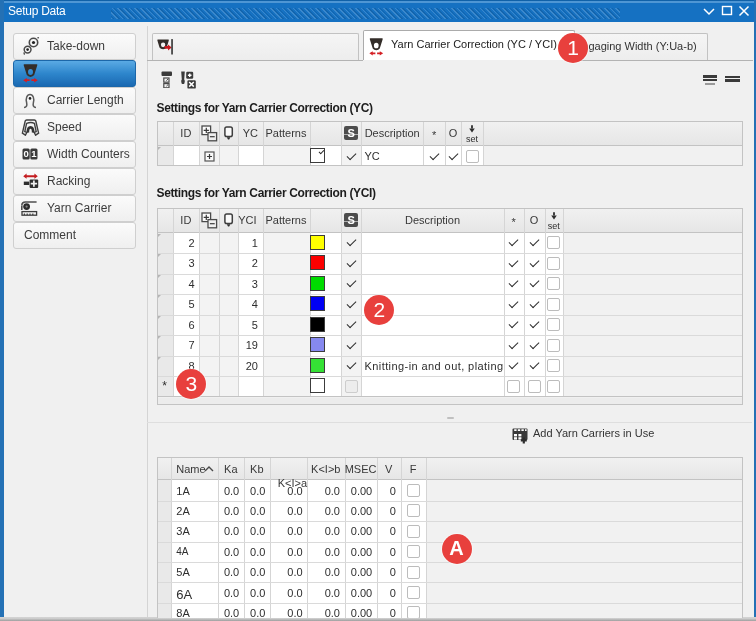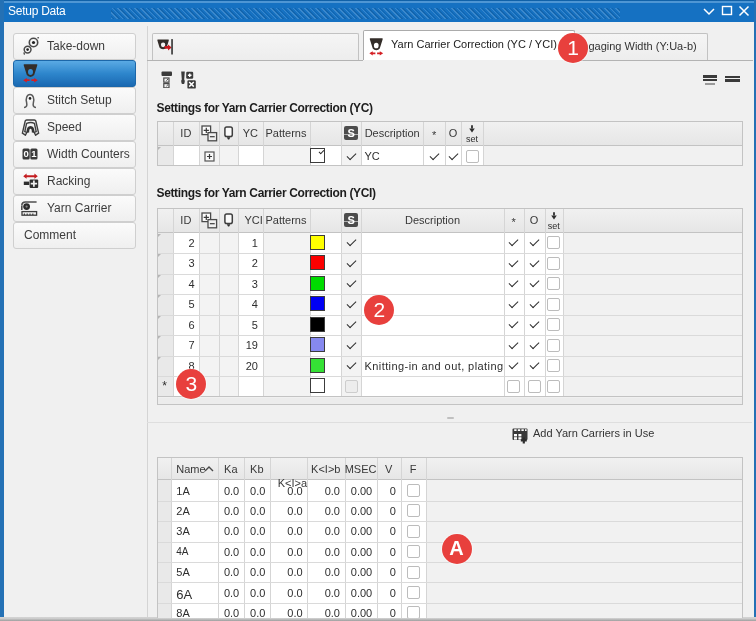--- a/index.html
+++ b/index.html
@@ -40,21 +40,21 @@
       <circle cx="5.6" cy="12.6" r="1.3" fill="#222"></circle>
       <path d="M2.4,15.4 Q1.6,16.6 2.8,17.4" stroke="#4a4a4a" stroke-width="1.3" fill="none"></path>
     </svg>
 <div class="abs" style="left:13px;top:59.5px;width:123px;height:27.6px;box-sizing:border-box;background:linear-gradient(180deg,#5aaae4 0%,#2e86cc 50%,#1a69b2 100%);border:1px solid #1c67a9;border-radius:3px"></div>
 <svg width="15" height="19" viewBox="0 0 15 19" style="position:absolute;left:22.5px;top:64.1px">
 <path fill-rule="evenodd" fill="#332d29" d="M1.3,0.3 L13.7,0.3 Q14.6,0.3 14.3,1.2 L11.2,11.1 Q9.9,12.9 7.5,12.9 Q5.1,12.9 3.8,11.1 L0.7,1.2 Q0.4,0.3 1.3,0.3 Z M7.5,5.0 Q10.0,5.0 10.0,7.9 Q10.0,10.9 7.5,10.9 Q5.0,10.9 5.0,7.9 Q5.0,5.0 7.5,5.0 Z"></path>
 <path fill="#d41f24" d="M0.2,16.2 L3.8,14.0 L3.8,15.3 L6.6,15.3 L6.6,17.1 L3.8,17.1 L3.8,18.4 Z"></path>
       <path fill="#d41f24" d="M14.8,16.2 L11.2,14.0 L11.2,15.3 L8.4,15.3 L8.4,17.1 L11.2,17.1 L11.2,18.4 Z"></path>
     </svg>
 <div class="abs" style="left:13px;top:86.5px;width:123px;height:27.6px;box-sizing:border-box;background:linear-gradient(180deg,#fbfbfb,#efefef);border:1px solid #cfcfcf;border-radius:3px"></div>
-<div class="abs" style="left:47px;top:86.5px;height:27.6px;line-height:27.6px;font-size:12px;color:#3c3c3c">Stitch Setup</div>
+<div class="abs" style="left:47px;top:86.5px;height:27.6px;line-height:27.6px;font-size:12px;color:#3c3c3c">Carrier Length</div>
 <svg width="18" height="17" viewBox="0 0 18 17" style="position:absolute;left:21px;top:91.8px">
       <path d="M3,15.5 C5.5,15.5 6.3,13.5 5.6,10.5 C4.6,6.5 5.8,2.5 9,2.5 C12.2,2.5 13.4,6.5 12.4,10.5 C11.7,13.5 12.5,15.5 15,15.5" fill="none" stroke="#5a5a5a" stroke-width="1.5"></path>
       <circle cx="9" cy="6.4" r="1.3" fill="#222"></circle>
     </svg>
 <div class="abs" style="left:13px;top:113.5px;width:123px;height:27.6px;box-sizing:border-box;background:linear-gradient(180deg,#fbfbfb,#efefef);border:1px solid #cfcfcf;border-radius:3px"></div>
 <div class="abs" style="left:47px;top:113.5px;height:27.6px;line-height:27.6px;font-size:12px;color:#3c3c3c">Speed</div>
 <svg width="19" height="17" viewBox="0 0 19 17" style="position:absolute;left:20.5px;top:118.8px">
       <path d="M4.4,16.2 L1.4,14.2 L4.2,2.0 Q4.5,1.0 5.6,1.0 L13.4,1.0 Q14.5,1.0 14.8,2.0 L17.6,14.2 L14.6,16.2 L13.2,13.4 L15.2,12.6 L13.4,4.4 Q10.0,2.6 5.6,4.4 L3.8,12.6 L5.8,13.4 Z" fill="none" stroke="#3f3f3f" stroke-width="1.4"></path>
       <path d="M5.6,13.8 Q5.2,7.2 9.5,7.0 Q13.8,7.2 13.4,13.8 L10.8,13.6 Q11.0,9.8 9.5,9.7 Q8.0,9.8 8.2,13.6 Z" fill="#333"></path>
     </svg>
@@ -226,21 +226,21 @@
 <svg width="17" height="17" viewBox="0 0 17 17" style="position:absolute;left:200.5px;top:211.9px">
       <rect x="1" y="1" width="8.6" height="8.6" fill="#fdfdfd" stroke="#4a4a4a" stroke-width="1.3"></rect>
       <path d="M5.3,2.8 L5.3,8 M2.7,5.4 L7.9,5.4" stroke="#3a3a3a" stroke-width="1.2"></path>
       <rect x="7" y="7.6" width="8.6" height="8.2" fill="#efefef" stroke="#4a4a4a" stroke-width="1.3"></rect>
       <path d="M8.9,11.7 L13.7,11.7" stroke="#3a3a3a" stroke-width="1.2"></path>
     </svg>
 <svg width="10" height="15" viewBox="0 0 10 15" style="position:absolute;left:224px;top:213.4px">
       <rect x="0.9" y="0.9" width="7.4" height="9.6" rx="1.8" fill="#fbfbfb" stroke="#3e3e3e" stroke-width="1.5"></rect>
       <path d="M2.8,11.2 L6.4,11.2 L5.2,13.6 L4,13.6 Z" fill="#2e2e2e"></path>
     </svg>
-<div class="abs" style="left:238.2px;top:212.4px;width:31px;text-align:center;font-size:11px;color:#383838;line-height:16px">YCI</div>
+<div class="abs" style="left:238.2px;top:212.4px;width:31px;font-size:11px;color:#383838;line-height:16px">YCI</div>
 <div class="abs" style="left:262.5px;top:212.4px;width:47px;text-align:center;font-size:11px;color:#383838;line-height:16px">Patterns</div>
 <div class="abs" style="left:344.1px;top:213.4px;width:14px;height:14px;border-radius:2px;background:#4c4c4c"></div>
 <div class="abs" style="left:344.1px;top:220.9px;width:14px;height:1.4px;background:rgba(255,255,255,.55)"></div>
 <div class="abs" style="left:344.1px;top:213.4px;width:14px;height:14px;line-height:14px;text-align:center;font-size:11px;font-weight:bold;color:#fff">S</div>
 <div class="abs" style="left:361px;top:212.4px;width:143px;text-align:center;font-size:11px;color:#383838;line-height:16px">Description</div>
 <div class="abs" style="left:504px;top:214.4px;width:19.5px;text-align:center;font-size:11px;color:#383838;line-height:16px">*</div>
 <div class="abs" style="left:523.5px;top:212.4px;width:21px;text-align:center;font-size:11px;color:#383838;line-height:16px">O</div>
 <svg width="8" height="8" viewBox="0 0 8 8" style="position:absolute;left:549.8px;top:211.9px">
       <path d="M4,0.2 L4,3.6" stroke="#2d2d2d" stroke-width="1.8" fill="none"></path>
       <path d="M4,7.4 L1.2,3.6 L6.8,3.6 Z" fill="#2d2d2d"></path>

